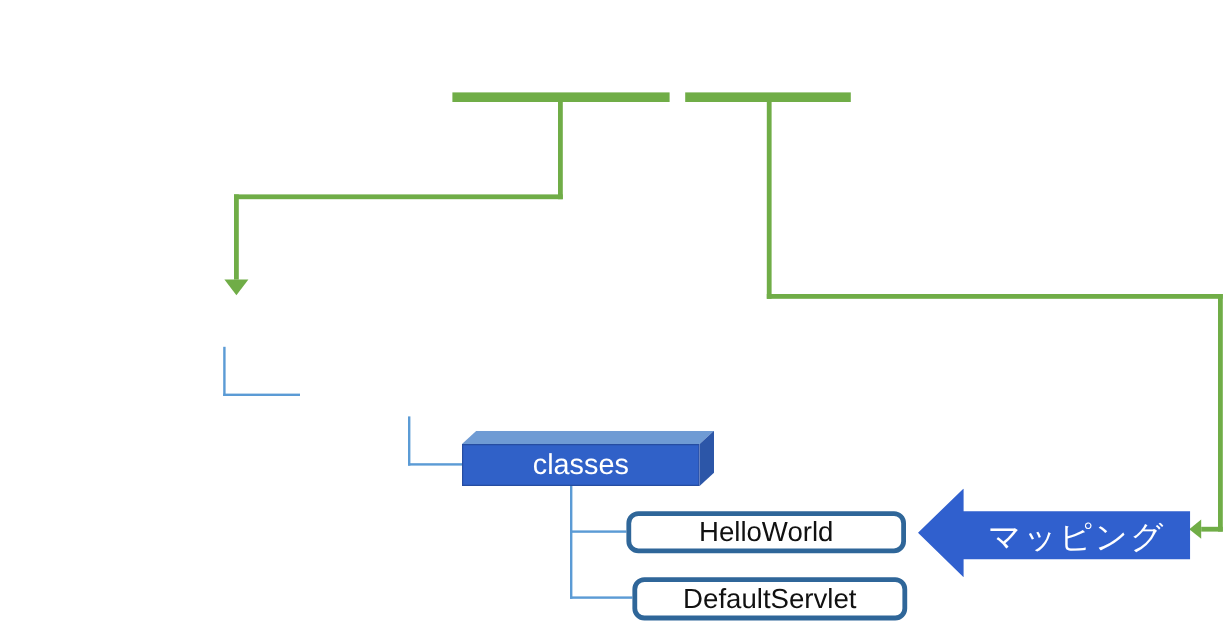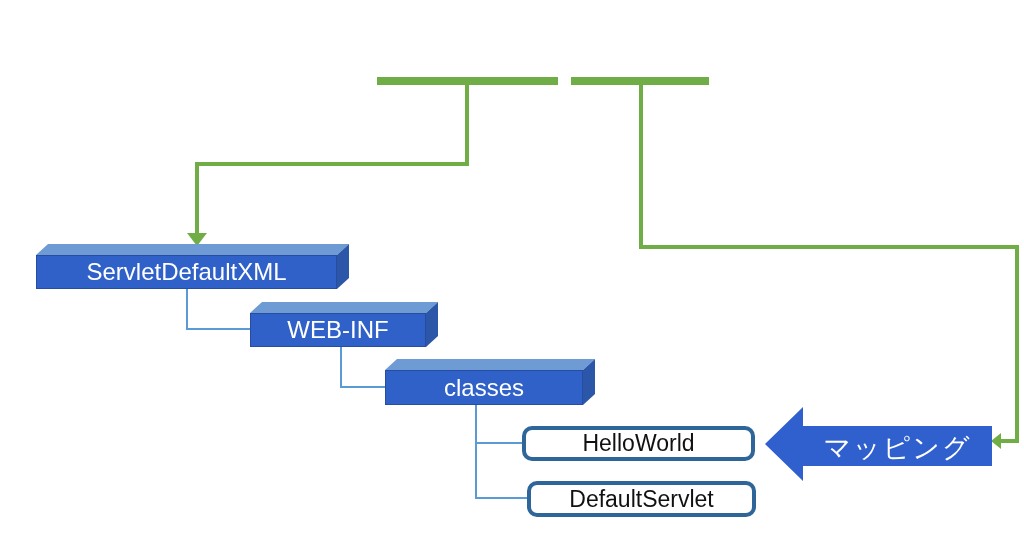--- a/index.html
+++ b/index.html
@@ -65,31 +65,21 @@
   <div class="gline" style="left:195px;top:162px;width:274px;height:4px;"></div>
   <div class="gline" style="left:195px;top:162px;width:4px;height:71px;"></div>
   <div class="arrow-down" style="left:187px;top:233px;"></div>
 
   <div class="gline" style="left:639px;top:85px;width:4px;height:164px;"></div>
   <div class="gline" style="left:639px;top:245px;width:380px;height:4px;"></div>
   <div class="gline" style="left:1015px;top:245px;width:4px;height:198px;"></div>
   <div class="gline" style="left:1001px;top:439px;width:18px;height:4px;"></div>
   <div class="arrow-left-green" style="left:991px;top:433px;"></div>
 
-  <div class="box3d" style="left:36px;top:255px;width:301px;height:34px;">
-    <div class="top"></div>
-    <div class="side"></div>
-    <div class="front">ServletDefaultXML</div>
-  </div>
 
-  <div class="box3d" style="left:250px;top:313px;width:176px;height:34px;">
-    <div class="top"></div>
-    <div class="side"></div>
-    <div class="front">WEB-INF</div>
-  </div>
 
   <div class="box3d" style="left:385px;top:370px;width:178px;height:35px;padding-left:20px;">
     <div class="top"></div>
     <div class="side"></div>
     <div class="front">classes</div>
   </div>
 
   <div class="tline" style="left:186px;top:289px;width:2px;height:41px;"></div>
   <div class="tline" style="left:186px;top:328px;width:64px;height:2px;"></div>
   <div class="tline" style="left:340px;top:347px;width:2px;height:41px;"></div>

